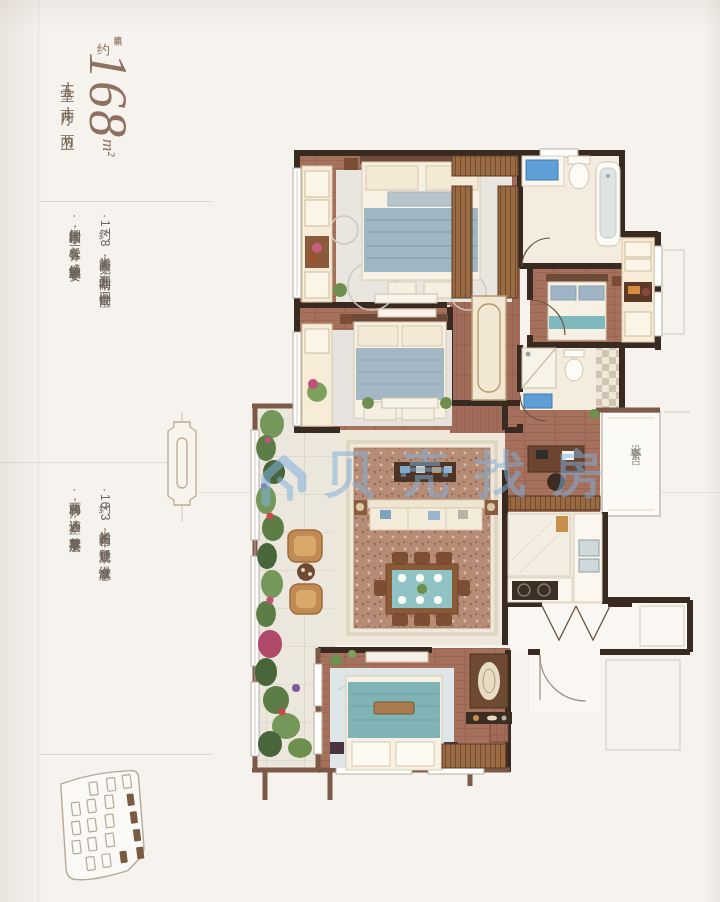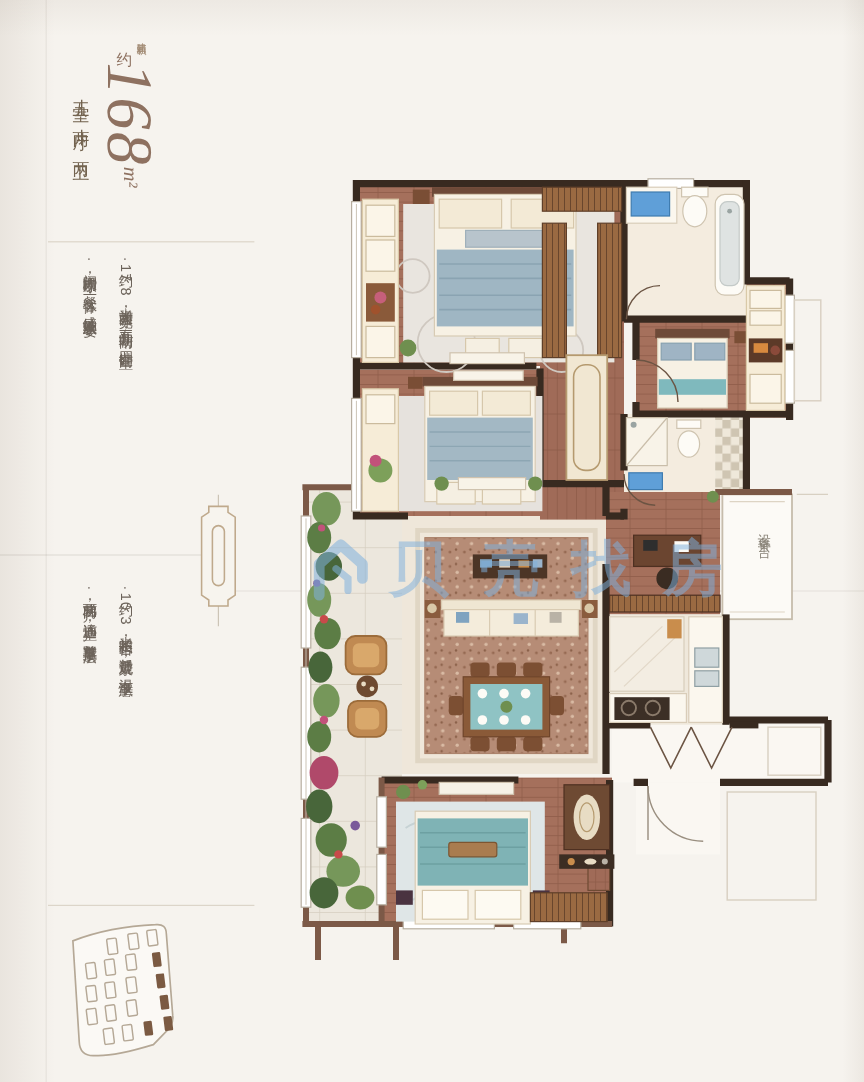--- a/index.html
+++ b/index.html
@@ -31,21 +31,21 @@
   .feature-block{position:absolute;left:58px;width:62px;height:262px;
       writing-mode:vertical-rl;text-orientation:mixed;
       font-size:12px;letter-spacing:1px;line-height:30px;color:#6c635a;}
   .feature-block p{margin:0;}
   .fb1{top:214px;} .fb2{top:488px;}
   .crease-a{position:absolute;left:0;top:462px;width:182px;height:1px;background:rgba(100,85,70,.14);}
   .crease-b{position:absolute;left:182px;top:492px;width:538px;height:1px;background:rgba(100,85,70,.10);}
   .ornament{position:absolute;left:159px;top:412px;}
   .sitemap{position:absolute;left:38px;top:762px;}
   .plan{position:absolute;left:228px;top:120px;}
-  .watermark{position:absolute;left:258px;top:441px;display:flex;align-items:center;gap:16px;z-index:5;}
+  .watermark{position:absolute;left:258px;top:441px;display:flex;align-items:flex-end;gap:16px;z-index:5;}
   .wm-text{font-size:50px;font-weight:700;letter-spacing:26px;white-space:nowrap;
       color:rgba(127,176,221,.52);}
 </style>
 </head>
 <body>
 
 <div class="page">
   <div class="shade-left"></div>
   <div class="shade-top"></div>
   <div class="shade-right"></div>

